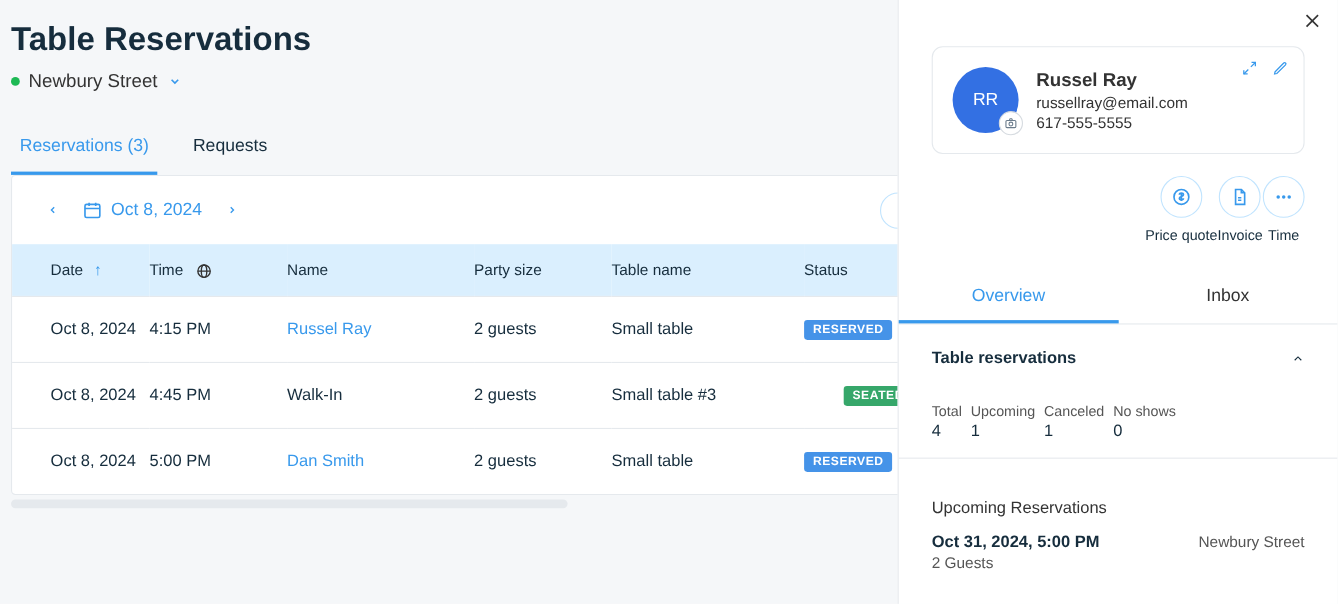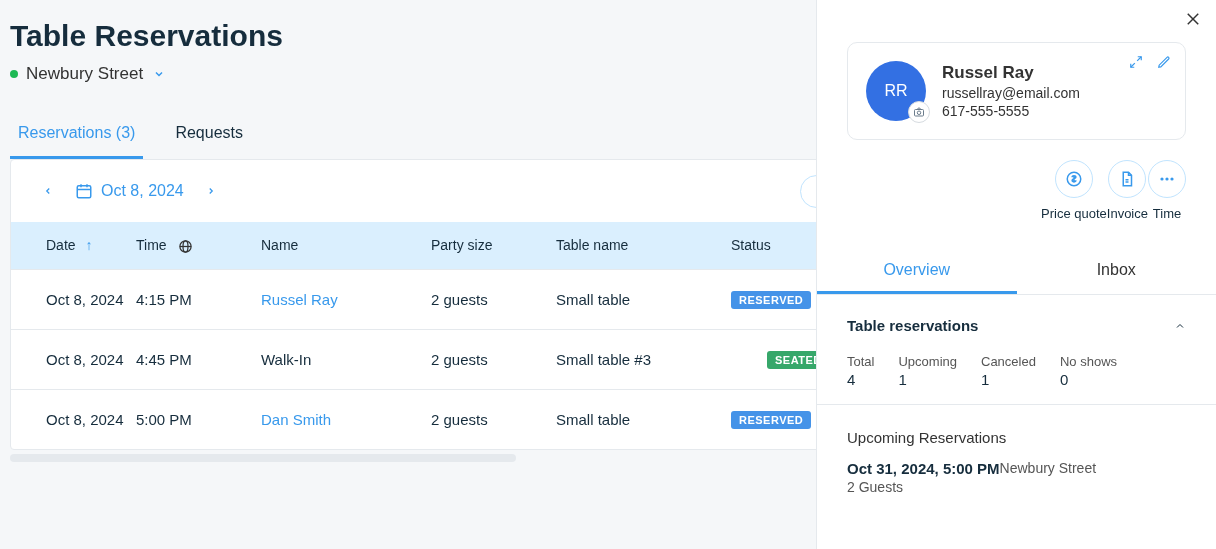--- a/index.html
+++ b/index.html
@@ -76,25 +76,25 @@
   .card-actions { position:absolute; top:12px; right:14px; display:flex; gap:14px; color:#3899ec;}
   .card-actions span { cursor:pointer;}
   .quick-actions { display:flex; justify-content:flex-end; margin:20px 30px 0 30px;}
   .qa { display:flex; flex-direction:column; align-items:center; gap:8px; color:#162d3d; font-size:13px; cursor:pointer;}
   .qa .circle { width:38px; height:38px; border:1px solid #c1e4fe; border-radius:50%; display:flex; align-items:center; justify-content:center; color:#3899ec;}
   .panel-tabs { display:flex; margin-top:28px; border-bottom:1px solid #e5e9ed; }
   .ptab { flex:1; text-align:center; padding:12px 0; font-size:16px; cursor:pointer;}
   .ptab.active { color:#3899ec; border-bottom:3px solid #3899ec;}
   .ptab.inactive { color:#333; }
   .section-header { display:flex; align-items:center; justify-content:space-between; padding:22px 30px 10px 30px; font-size:15px; font-weight:700; cursor:pointer;}
-  .stats-row { display:flex; gap:24px; padding:6px 30px 16px 30px; border-bottom:1px solid #e5e9ed; margin:4px 0;}
+  .stats-row { display:flex; gap:8px; padding:6px 30px 16px 30px; border-bottom:1px solid #e5e9ed; margin:16px 0;}
   .stat .label { font-size:13px; color:#555; }
   .stat .value { font-size:15px; color:#162d3d; margin-top:2px;}
   .upcoming-title { padding:20px 30px 8px 30px; font-size:15px; color:#333;}
-  .upcoming-item { padding:6px 30px 0 30px; display:flex; }
+  .upcoming-item { padding:6px 30px 0 30px; display:flex; justify-content:space-between; }
   .upcoming-item .when { font-size:15px; font-weight:700; color:#162d3d;}
   .upcoming-item .where { font-size:14px; color:#555;}
   .upcoming-guests { padding:2px 30px; font-size:14px; color:#555;}
   
   svg { display:block; }
 </style>
 </head>
 <body>
 <div class="main">
 

